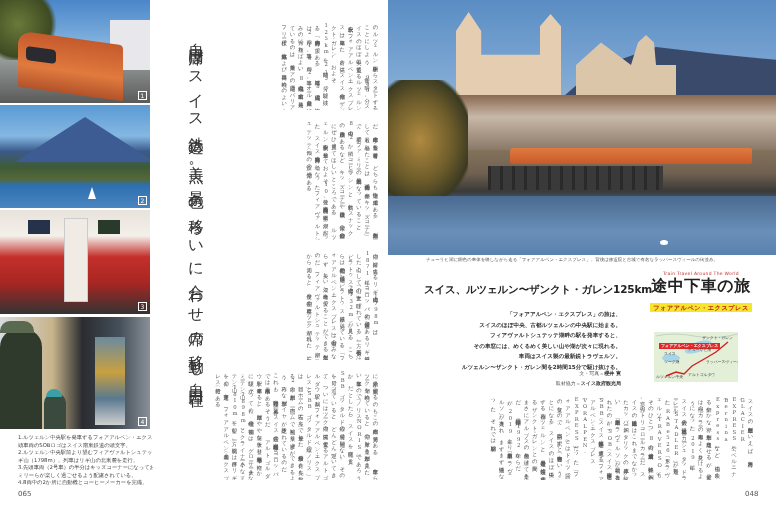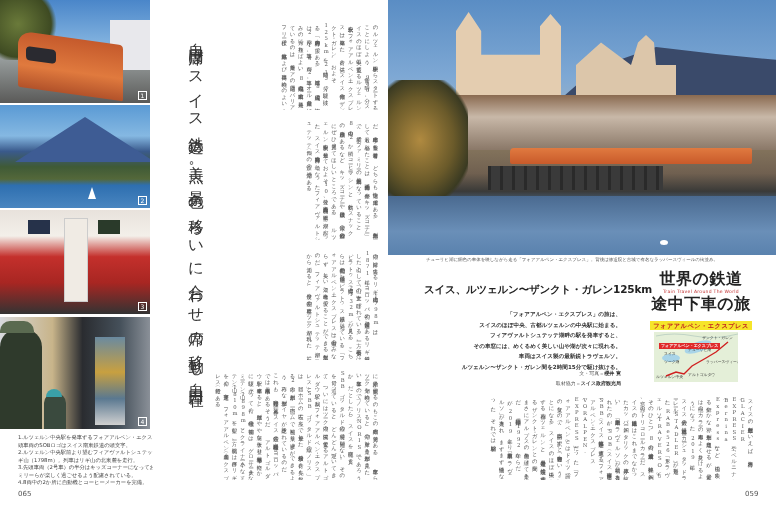--- a/index.html
+++ b/index.html
@@ -137,21 +137,20 @@
   <div>スイスのほぼ中央、古都ルツェルンの中央駅に始まる。</div>
   <div>フィアヴァルトシュテッテ湖畔の駅を発車すると、</div>
   <div>その車窓には、めくるめく美しい山や湖が次々に現れる。</div>
   <div>車両はスイス製の最新鋭トラヴェルソ。</div>
   <div>ルツェルン〜ザンクト・ガレン間を2時間15分で駆け抜ける。</div>
 </div>
 <div class="credit" style="top:370px;"><span>文・写真＝</span><b>櫻井 寛</b></div>
 <div class="credit" style="top:380px;"><span>取材協力＝</span><b>スイス政府観光局</b></div>
 
 <div class="series">
-  <div class="t1">世界の鉄道</div>
   <div class="en">Train Travel Around The World</div>
   <div class="t2">途中下車の旅</div>
   <div class="tag">フォアアルペン・エクスプレス</div>
 </div>
 
 <div class="map">
   <div class="lake1"></div>
   <div class="lake2"></div>
   <svg width="84" height="50">
     <polyline points="12,44 22,40 30,42 38,34 52,26 62,20 74,10" fill="none" stroke="#d02020" stroke-width="1.4"></polyline>
@@ -162,13 +161,13 @@
   <div class="lbl" style="left:10px; top:19px;">スイス</div>
   <div class="lbl" style="left:34px; top:15px;">チューリヒ湖</div>
   <div class="lbl" style="left:10px; top:27px;">ツーク湖</div>
   <div class="lbl" style="left:52px; top:27px;">ラッパースヴィール</div>
   <div class="lbl" style="left:2px; top:42px;">ルツェルン中央</div>
   <div class="lbl" style="left:34px; top:40px;">アルトゴルダウ</div>
 </div>
 
 <div class="vcol body-text" style="left:415px; top:396px; width:340px; height:84px;">スイスの急行列車といえば、氷河急行（GLACIER EXPRESS）や「ベルニナ急行（Bernina Express）」など、雪山に映える鮮やかな赤い列車を連想させるが、最近では他のカラーの車両もよく見かけるようになった。2019年に、スイス最大の鉄道車両メーカー「シュタッドラー・レール（STADLER）」が製造した、RABe526形「トラヴェルソ（TRAVERSO）」もそのひとつ。8両の連接車両で、外観は銅色。窓、赤のトリコロールカラーだ。スイスの鉄道車両にはこれまでなかったカッパー（銅）メタリックの車体が眩しい。　新型車両「トラヴェルソ」が最初に投入されたのが、「SOB（スイス南東鉄道）」と「SBB（スイス連邦鉄道）」を直通する「フォアアルペン・エクスプレス（VORALPEN-EXPRESS）」だった。「フォアアルペン」とはドイツ語で山麓の意なので、日本語に訳すと「山麓急行」ということになる。スイスのほぼ中央に位置する古都ルツェルンと、世界遺産の修道院に由来するザンクト・ガレンとの間を、まさにアルプスの山麓を縫って走る急行列車だ。　運行開始は1992年からだが、2019年より新型車両「トラヴェルソ」が導入され、ますます快適になった。それでは始発駅</div>
 
-<div class="folio" style="left:745px;">059</div>
+<div class="folio" style="left:745px;">048</div>
 
 </body></html>

